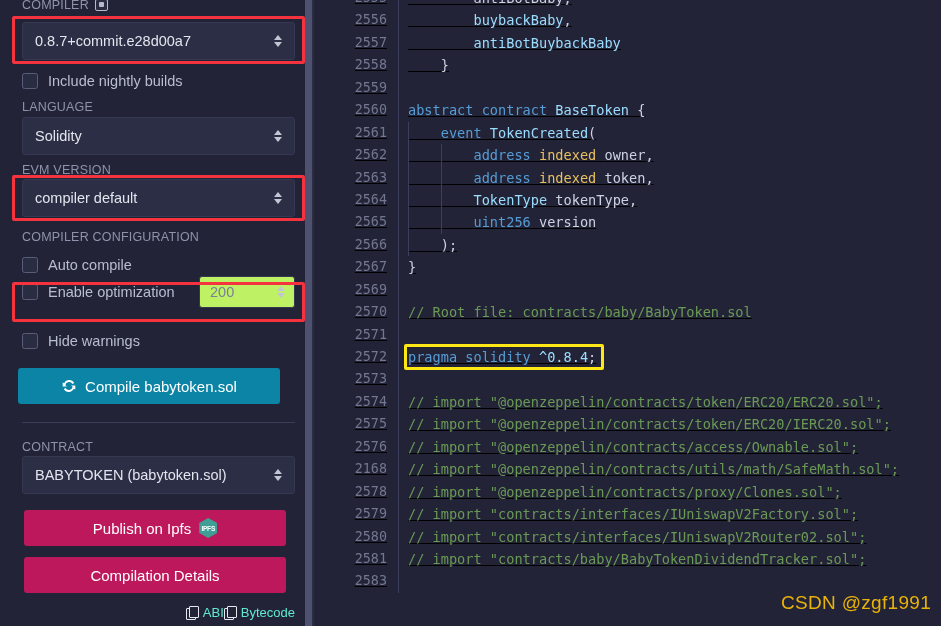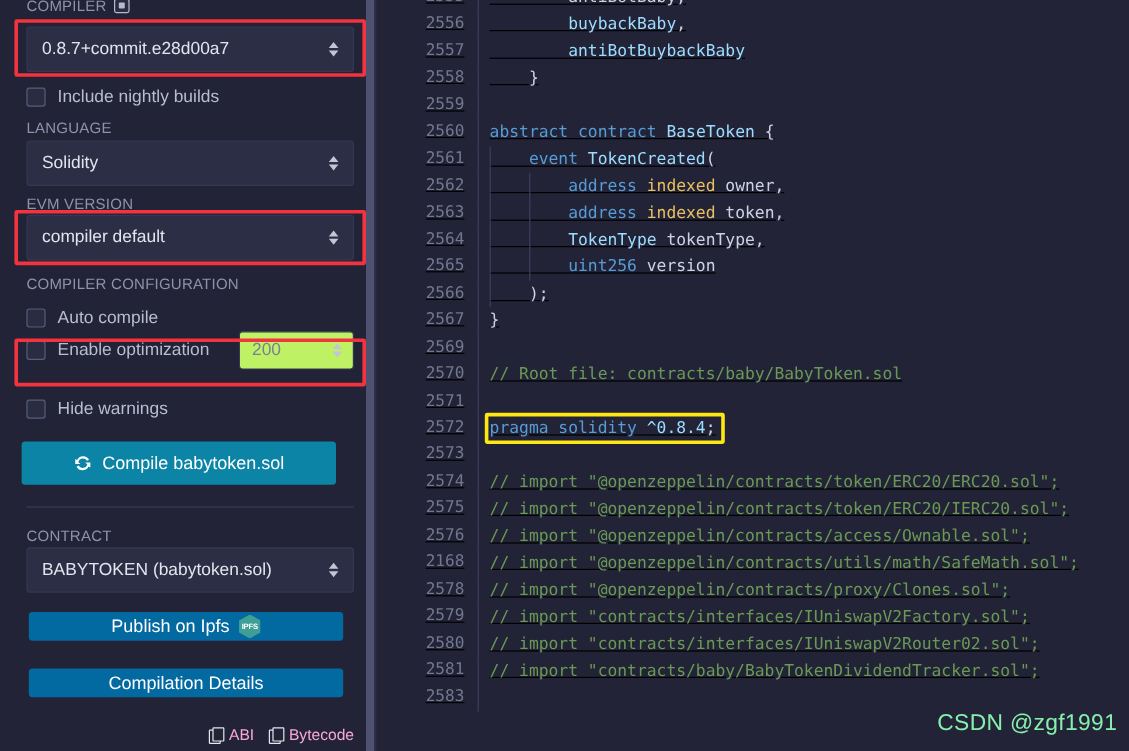--- a/index.html
+++ b/index.html
@@ -86,35 +86,35 @@
     color: #ffffff; font-size: 15px;
     display: flex; align-items: center; justify-content: center; gap: 8px;
     cursor: pointer;
     font-family: "Liberation Sans", sans-serif;
   }
   .refresh-ico { display: inline-block; width: 16px; height: 16px; }
 
   .divider { width: 273px; height: 1px; background: #3a3d57; }
 
   .btn-grey {
-    width: 262px; height: 24px;
-    background: #0369a1; border: none; border-radius: 3px;
+    width: 262px; height: 36px;
+    background: #be185d; border: none; border-radius: 3px;
     color: #ffffff; font-size: 15px;
     display: flex; align-items: center; justify-content: center; gap: 8px;
     cursor: pointer; font-family: "Liberation Sans", sans-serif;
   }
   .ipfs-badge {
     width: 18px; height: 20px; background: #3f9f96;
     clip-path: polygon(50% 0, 100% 25%, 100% 75%, 50% 100%, 0 75%, 0 25%);
     display: flex; align-items: center; justify-content: center;
     color: #ffffff; font-size: 6.5px; font-weight: bold; letter-spacing: -0.2px;
   }
   .copy-row {
-    display: flex; justify-content: flex-end; gap: 12px;
-    color: #f9a8d4; font-size: 13px; align-items: center;
+    display: flex; justify-content: flex-end; gap: 0;
+    color: #5eead4; font-size: 13px; align-items: center;
     width: 273px;
   }
   .copy-item { display: flex; align-items: center; gap: 5px; cursor: pointer; }
   .copy-ico { width: 12px; height: 14px; position: relative; display: inline-block; }
   .copy-ico::before {
     content:""; position:absolute; left:0; top:2px; width:8px; height:10px;
     border:1.3px solid #e6e8f0; border-radius:1px;
   }
   .copy-ico::after {
     content:""; position:absolute; left:3px; top:0px; width:8px; height:10px;
@@ -159,21 +159,21 @@
   .ind  { color: #e8c060; }  
   .cmt  { color: #6a9955; }
   .pun  { color: #cdd2e3; }
 
   .yellowbox {
     position: absolute; border: 3px solid #fde714; border-radius: 2px;
     pointer-events: none;
   }
   .watermark {
     position: absolute; right: 10px; bottom: 12px;
-    color: #86efac; font-size: 19px; font-family: "Liberation Sans", sans-serif;
+    color: #eab308; font-size: 19px; font-family: "Liberation Sans", sans-serif;
     letter-spacing: 0.3px;
   }
 </style>
 </head>
 <body>
 
 <div class="app">
 
   <div class="sidebar">
 

